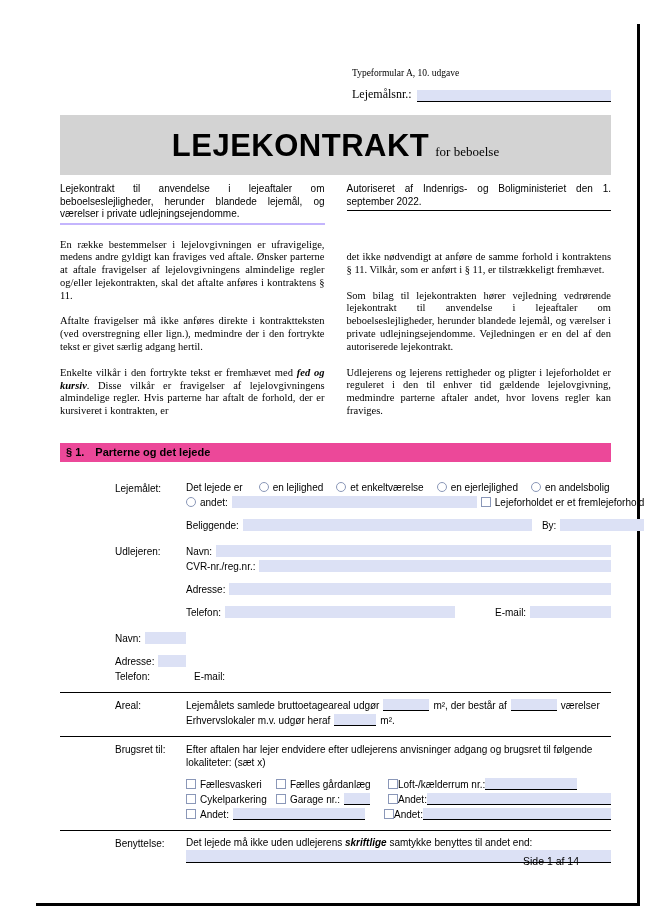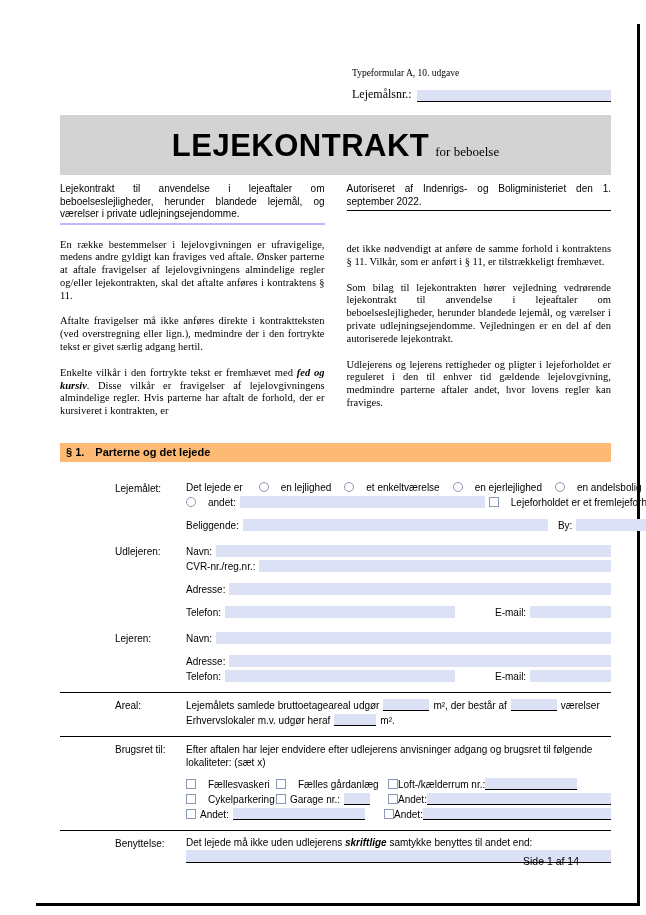--- a/index.html
+++ b/index.html
@@ -32,40 +32,40 @@
     margin-left:6px;margin-top:14px;}
 
   
   .intro{display:flex;gap:22px;margin-top:8px;}
   .col{flex:1;min-width:0;}
   p{margin:0;}
   .sans{font-size:10px;line-height:12.5px;text-align:justify;}
   .serif{font-family:"Liberation Serif",serif;font-size:10.5px;line-height:12.8px;
     text-align:justify;margin-bottom:13px;}
   .ruled{border-bottom:2px solid #c4b5fd;padding-bottom:2px;margin-bottom:14px;}
-  .ruled-tall{border-bottom:1px solid #000;padding-bottom:2px;margin-bottom:32px;}
+  .ruled-tall{border-bottom:1px solid #000;padding-bottom:2px;margin-bottom:40px;}
   .bi{font-weight:bold;font-style:italic;}
 
   
-  .section-bar{margin-top:12px;background:#fdba74;font-weight:bold;font-size:11px;
+  .section-bar{margin-top:12px;background:#ec4899;font-weight:bold;font-size:11px;
     padding:3px 0 4px 6px;}
   .section-num{margin-right:11px;}
 
   
   .form{margin-top:20px;font-size:10px;}
   .frow{display:grid;grid-template-columns:71px 1fr;padding-left:55px;}
   .flabel{padding-top:1px;}
   .line{display:flex;align-items:flex-end;gap:4px;margin-bottom:3px;}
   .line .lbl{white-space:nowrap;padding-bottom:0px;}
   .gap-top{margin-top:11px;}
   .radio{width:8px;height:8px;border:1px solid #8a97b8;border-radius:50%;
     display:inline-block;background:#fff;flex:none;margin-bottom:1px;}
   .cb{width:8px;height:8px;border:1px solid #8a97b8;display:inline-block;
     background:#fff;flex:none;margin-bottom:1px;}
-  .opt{display:inline-flex;align-items:center;gap:12px;white-space:nowrap;}
+  .opt{display:inline-flex;align-items:center;gap:4px;white-space:nowrap;}
   .opts{display:flex;gap:13px;margin-left:12px;}
   .hr{border-top:1px solid #000;margin:7px 0 6px 0;}
   .w245{width:245px;}
   .w84{width:84px;}
   .w230{width:230px;}
   .w46{width:46px;}
   .w42{width:42px;}
   .w26{width:26px;}
   .w132{width:132px;flex:none;}
   .w92{width:92px;flex:none;}
@@ -181,21 +181,20 @@
           <div class="line gap-top">
             <span class="lbl">Telefon:</span>
             <span class="field w230"></span>
             <span class="lbl ml-email">E-mail:</span>
             <span class="field grow"></span>
           </div>
         </div>
       </div>
 
       <div class="frow gap-top">
-        <div class="flabel">Lejeren:</div>
         <div>
           <div class="line">
             <span class="lbl">Navn:</span>
             <span class="field grow"></span>
           </div>
           <div class="line gap-top">
             <span class="lbl">Adresse:</span>
             <span class="field grow"></span>
           </div>
           <div class="line">

